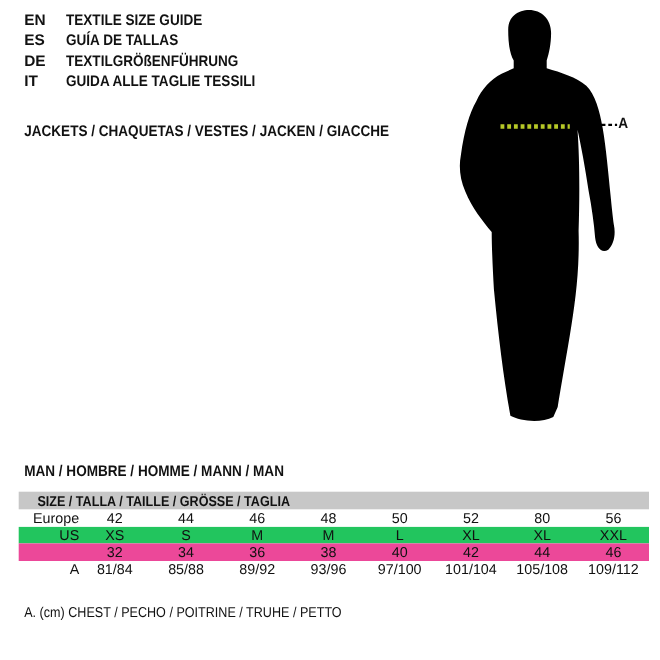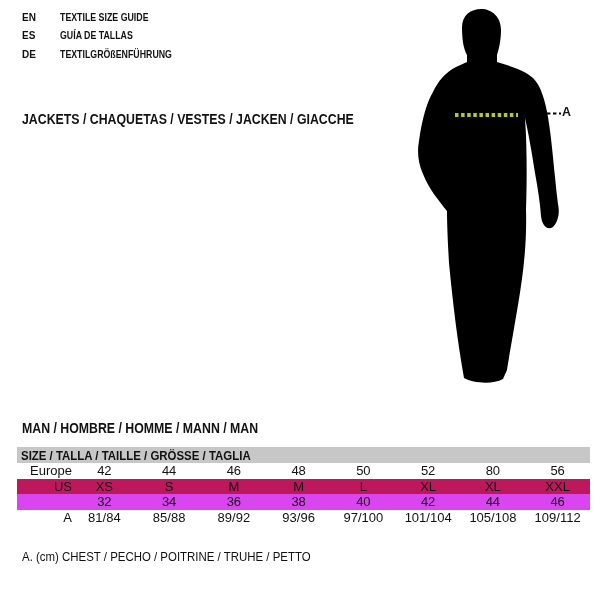--- a/index.html
+++ b/index.html
@@ -12,38 +12,38 @@
     overflow: hidden;
   }
   .cond {
     display: inline-block;
     transform: scaleX(0.88);
     transform-origin: 0 50%;
     white-space: nowrap;
   }
   
   .lang-list { position: absolute; left: 22px; top: 9px; }
-  .lang-row { display: flex; line-height: 18.4px; font-size: 10px; font-weight: bold; }
+  .lang-row { display: flex; line-height: 18.4px; font-size: 14px; font-weight: bold; }
   .lang-code { width: 38px; flex: 0 0 38px; }
   
   .category { position: absolute; left: 22px; top: 110px; font-size: 14px; font-weight: bold; line-height: 18.5px; }
   
   .figure-wrap { position: absolute; left: 400px; top: 5px; width: 200px; height: 390px; }
   .measure-label {
     position: absolute; left: 562px; top: 104px;
     font-size: 13.5px; font-weight: 600;
     transform: scaleX(0.92); transform-origin: 0 50%;
   }
   
   .section-heading { position: absolute; left: 22px; top: 420px; font-size: 14px; font-weight: bold; }
   
   .size-table { position: absolute; left: 17px; top: 447px; width: 573px; font-size: 13px; }
   .thead {
     height: 16px; display: flex; align-items: center;
-    padding-left: 4px; font-weight: bold;
+    padding-left: 17px; font-weight: bold;
   }
   .trow { display: flex; align-items: center; height: 15.5px; }
   .tlabel { flex: 0 0 55px; width: 55px; padding-left: 5px; text-align: right; }
   .tcell { flex: 1 1 0; text-align: center; }
   
   .footnote { position: absolute; left: 22px; top: 549px; font-size: 13px; font-weight: normal; }
 </style>
 </head>
 <body>
 
@@ -52,20 +52,24 @@
     <span class="lang-code">EN</span>
     <span class="cond">TEXTILE SIZE GUIDE</span>
   </div>
   <div class="lang-row">
     <span class="lang-code">ES</span>
     <span class="cond">GUÍA DE TALLAS</span>
   </div>
   <div class="lang-row">
     <span class="lang-code">DE</span>
     <span class="cond">TEXTILGRÖßENFÜHRUNG</span>
+  </div>
+  <div class="lang-row">
+    <span class="lang-code">IT</span>
+    <span class="cond">GUIDA ALLE TAGLIE TESSILI</span>
   </div>
 </div>
 
 <div class="category">
   <div><span class="cond">JACKETS / CHAQUETAS / VESTES / JACKEN / GIACCHE</span></div>
 </div>
 
 <div class="figure-wrap">
   <svg width="200" height="390" viewBox="0 0 200 390" aria-hidden="true">
     <path fill="#000000" d="
@@ -116,33 +120,33 @@
     <div class="tcell">42</div>
     <div class="tcell">44</div>
     <div class="tcell">46</div>
     <div class="tcell">48</div>
     <div class="tcell">50</div>
     <div class="tcell">52</div>
     <div class="tcell">80</div>
     <div class="tcell">56</div>
   </div>
 
-  <div class="trow" style="background:#be185d">
+  <div class="trow" style="background:#22c55e">
     <div class="tlabel">US</div>
     <div class="tcell">XS</div>
     <div class="tcell">S</div>
     <div class="tcell">M</div>
     <div class="tcell">M</div>
     <div class="tcell">L</div>
     <div class="tcell">XL</div>
     <div class="tcell">XL</div>
     <div class="tcell">XXL</div>
   </div>
 
-  <div class="trow" style="background:#d946ef">
+  <div class="trow" style="background:#ec4899">
     <div class="tlabel"></div>
     <div class="tcell">32</div>
     <div class="tcell">34</div>
     <div class="tcell">36</div>
     <div class="tcell">38</div>
     <div class="tcell">40</div>
     <div class="tcell">42</div>
     <div class="tcell">44</div>
     <div class="tcell">46</div>
   </div>

